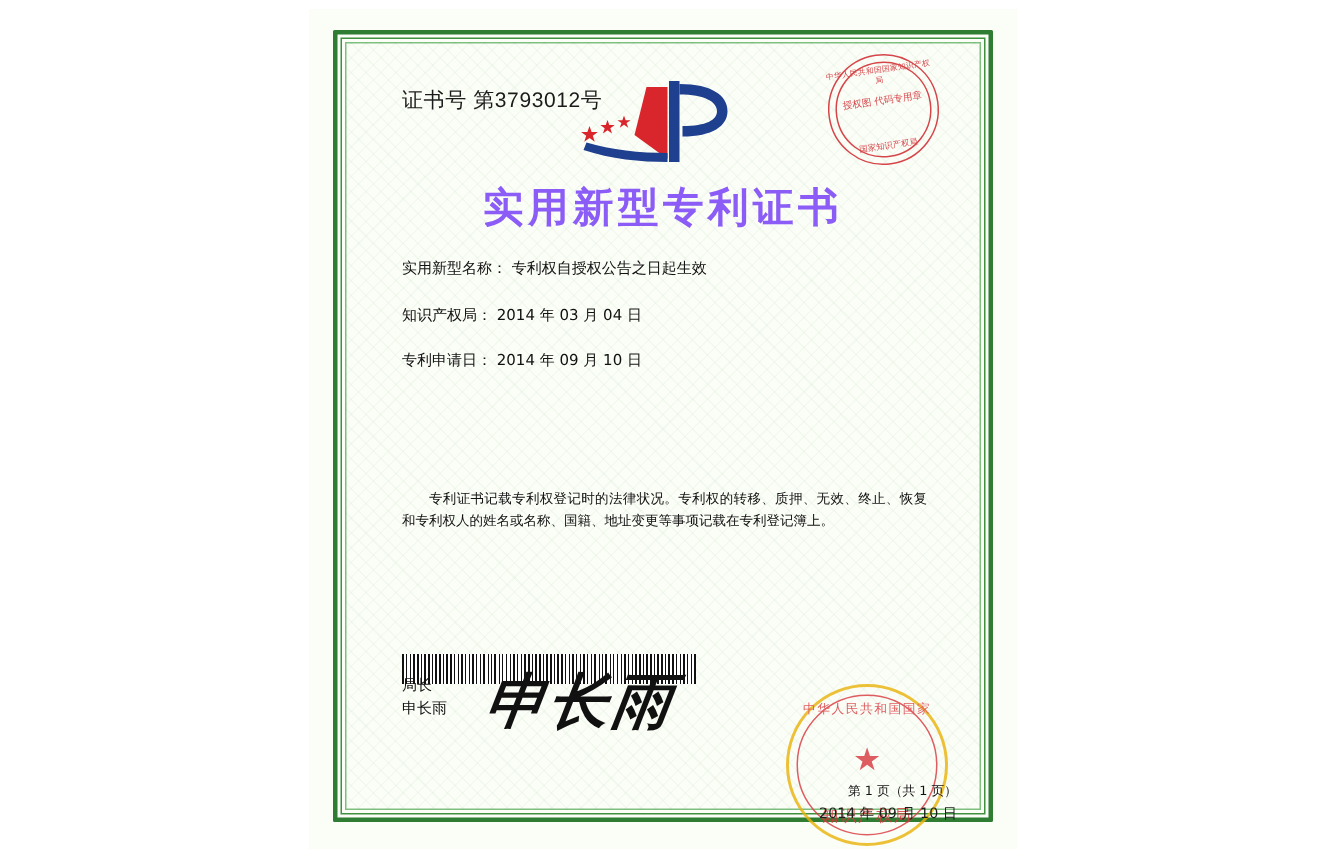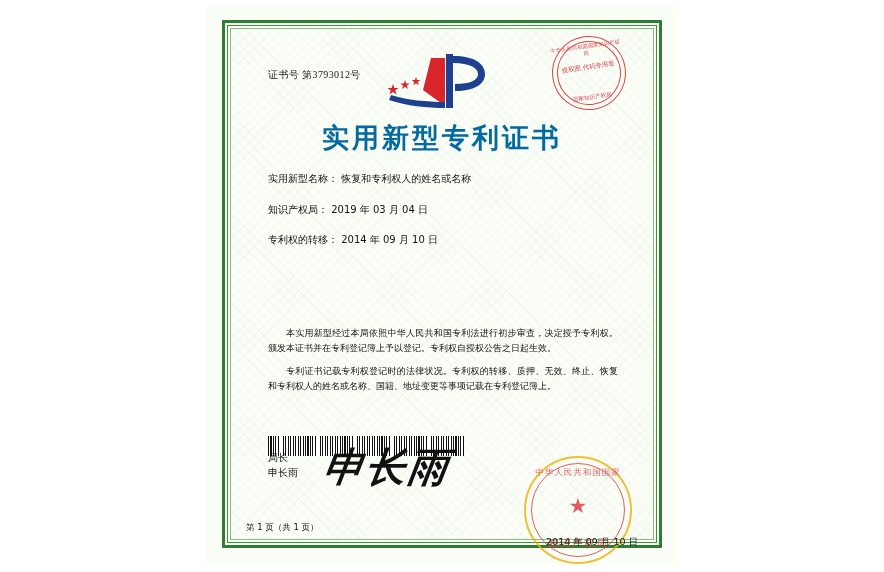--- a/index.html
+++ b/index.html
@@ -72,25 +72,25 @@
     left: 40px;
     top: 30px;
     right: 40px;
     bottom: 34px;
   }
 
   
   .cert-no {
     position: absolute;
     left: 22px;
-    top: 32px;
-    font-size: 10px;
+    top: 22px;
+    font-size: 14px;
     color: #1a1a1a;
     letter-spacing: 0.4px;
-    font-family: Liberation Serif, serif;
+    font-family: Liberation Sans, sans-serif;
   }
 
   
   .top-seal {
     position: absolute;
     right: 12px;
     top: 0px;
     width: 72px;
     height: 72px;
     border: 1.6px solid #d0262c;
@@ -145,21 +145,21 @@
   
   .main-title {
     position: absolute;
     left: 0;
     right: 0;
     top: 84px;
     text-align: center;
     font-size: 27px;
     font-weight: bold;
     letter-spacing: 3px;
-    color: #0369a1;
+    color: #8b5cf6;
     font-family: "DejaVu Sans", sans-serif;
   }
 
   
   .fields {
     position: absolute;
     left: 22px;
     right: 20px;
     top: 136px;
   }
@@ -299,21 +299,21 @@
     color: #1d1d1d;
     font-family: "DejaVu Sans", sans-serif;
   }
 
   
   .page-note {
     position: absolute;
     left: 0;
     right: 0;
     bottom: -2px;
-    text-align: left;
+    text-align: right;
     font-size: 8.5px;
     color: #111;
     font-family: "DejaVu Sans", sans-serif;
   }
 </style>
 </head>
 <body>
 
 <div id="page">
 
@@ -351,34 +351,33 @@
 
           <path d="M6 50 C24 56 44 58 62 58 L62 52 C44 52 24 50 8 45 Z" fill="#1f3f8f"></path>
         </svg>
       </div>
 
       <div class="main-title">实用新型专利证书</div>
 
       <div class="fields">
         <div class="field">
           <span class="lbl">实用新型名称：</span>
-          <span class="val">恢复和专利权人的姓名或名称</span>
+          <span class="val">专利权自授权公告之日起生效</span>
         </div>
         <div class="field">
           <span class="lbl">知识产权局：</span>
-          <span class="val">2019 年 03 月 04 日</span>
+          <span class="val">2014 年 03 月 04 日</span>
         </div>
         <div class="field">
-          <span class="lbl">专利权的转移：</span>
+          <span class="lbl">专利申请日：</span>
           <span class="val">2014 年 09 月 10 日</span>
         </div>
       </div>
 
       <div class="paragraphs">
-        <p>本实用新型经过本局依照中华人民共和国专利法进行初步审查，决定授予专利权。颁发本证书并在专利登记簿上予以登记。专利权自授权公告之日起生效。</p>
         <p>专利证书记载专利权登记时的法律状况。专利权的转移、质押、无效、终止、恢复和专利权人的姓名或名称、国籍、地址变更等事项记载在专利登记簿上。</p>
       </div>
 
       <div class="barcode"></div>
 
       <div class="sig-area">
         <div class="sig-label">
           <div>局长</div>
           <div>申长雨</div>
         </div>

